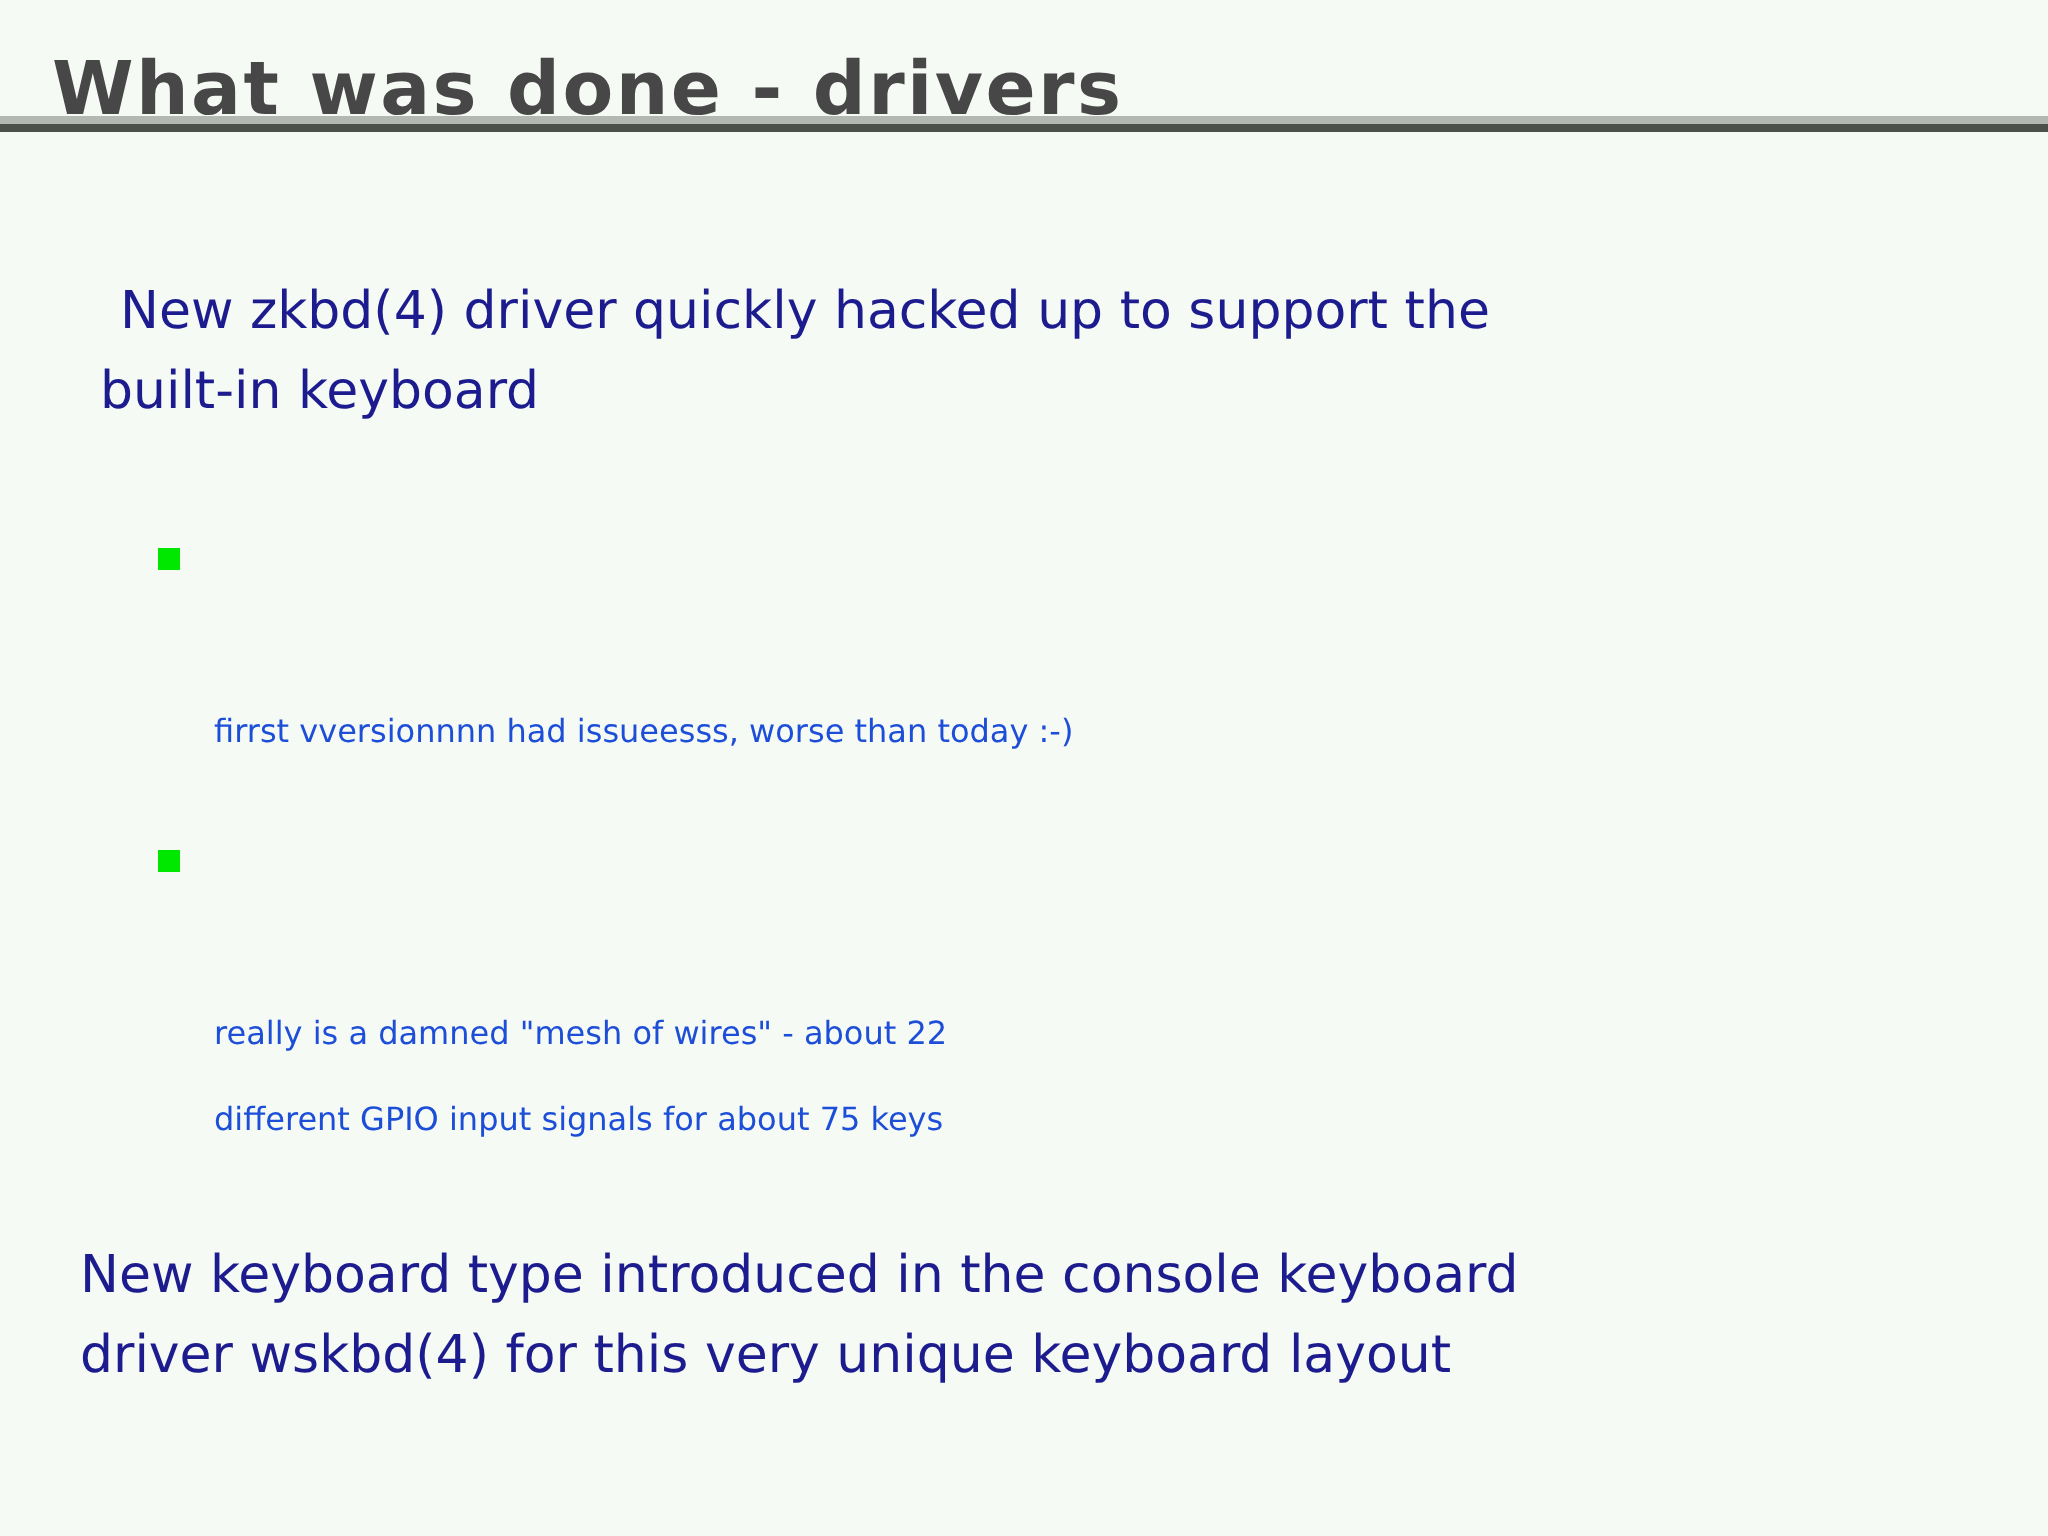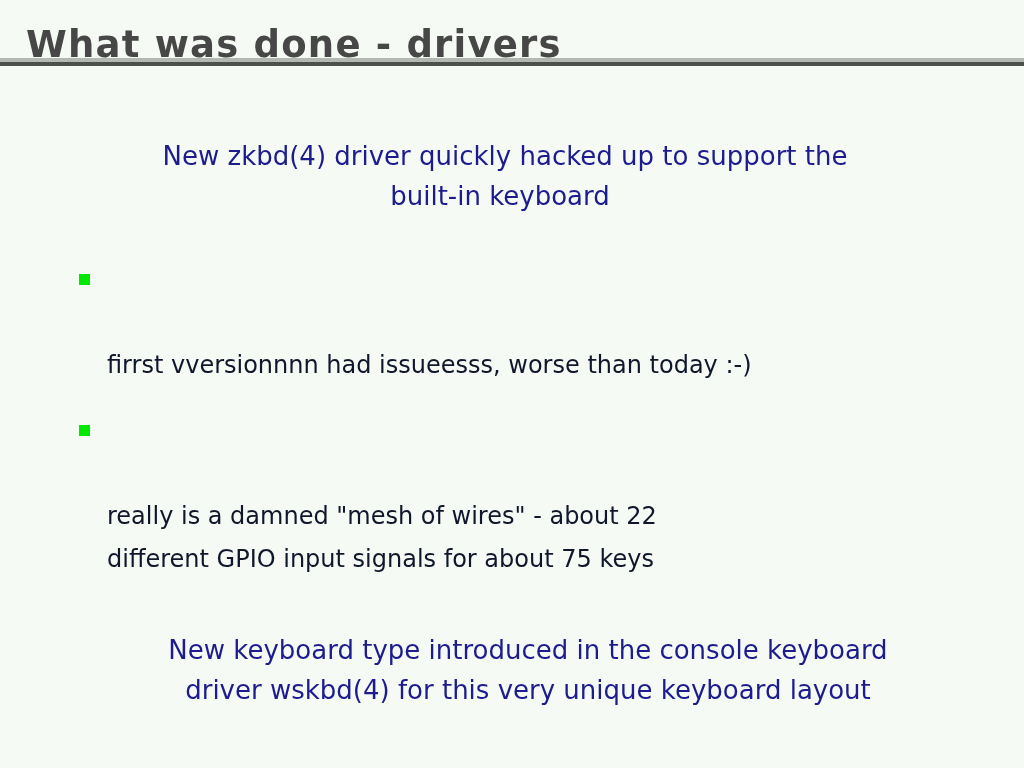--- a/index.html
+++ b/index.html
@@ -79,51 +79,49 @@
     height: 700px;
   }
 
   .para {
     position: absolute;
     color: #1c1c8f;
     font-family: "DejaVu Sans", sans-serif;
     font-size: 26px;
     line-height: 40px;
     white-space: pre-line;
-    text-align: center;
   }
 
   .para-intro {
     left: 50px;
     top: 68px;
     width: 900px;
     text-indent: 10px;
   }
 
   .para-outro {
-    left: 73px;
+    left: 40px;
     top: 550px;
     width: 910px;
-    margin-top: 12px;
   }
 
   .bullet-list {
     position: absolute;
     left: 79px;
     top: 190px;
     width: 900px;
   }
 
   .bullet-item {
     position: relative;
     padding-left: 28px;
     margin-bottom: 22px;
-    color: #0f172a;
+    color: #1d4ed8;
     font-family: "DejaVu Sans", sans-serif;
-    font-size: 24px;
+    font-size: 16px;
     line-height: 43px;
     white-space: pre-line;
   }
 
   .bullet-marker {
     position: absolute;
     left: 0px;
     top: 16px;
     width: 11px;
     height: 11px;

